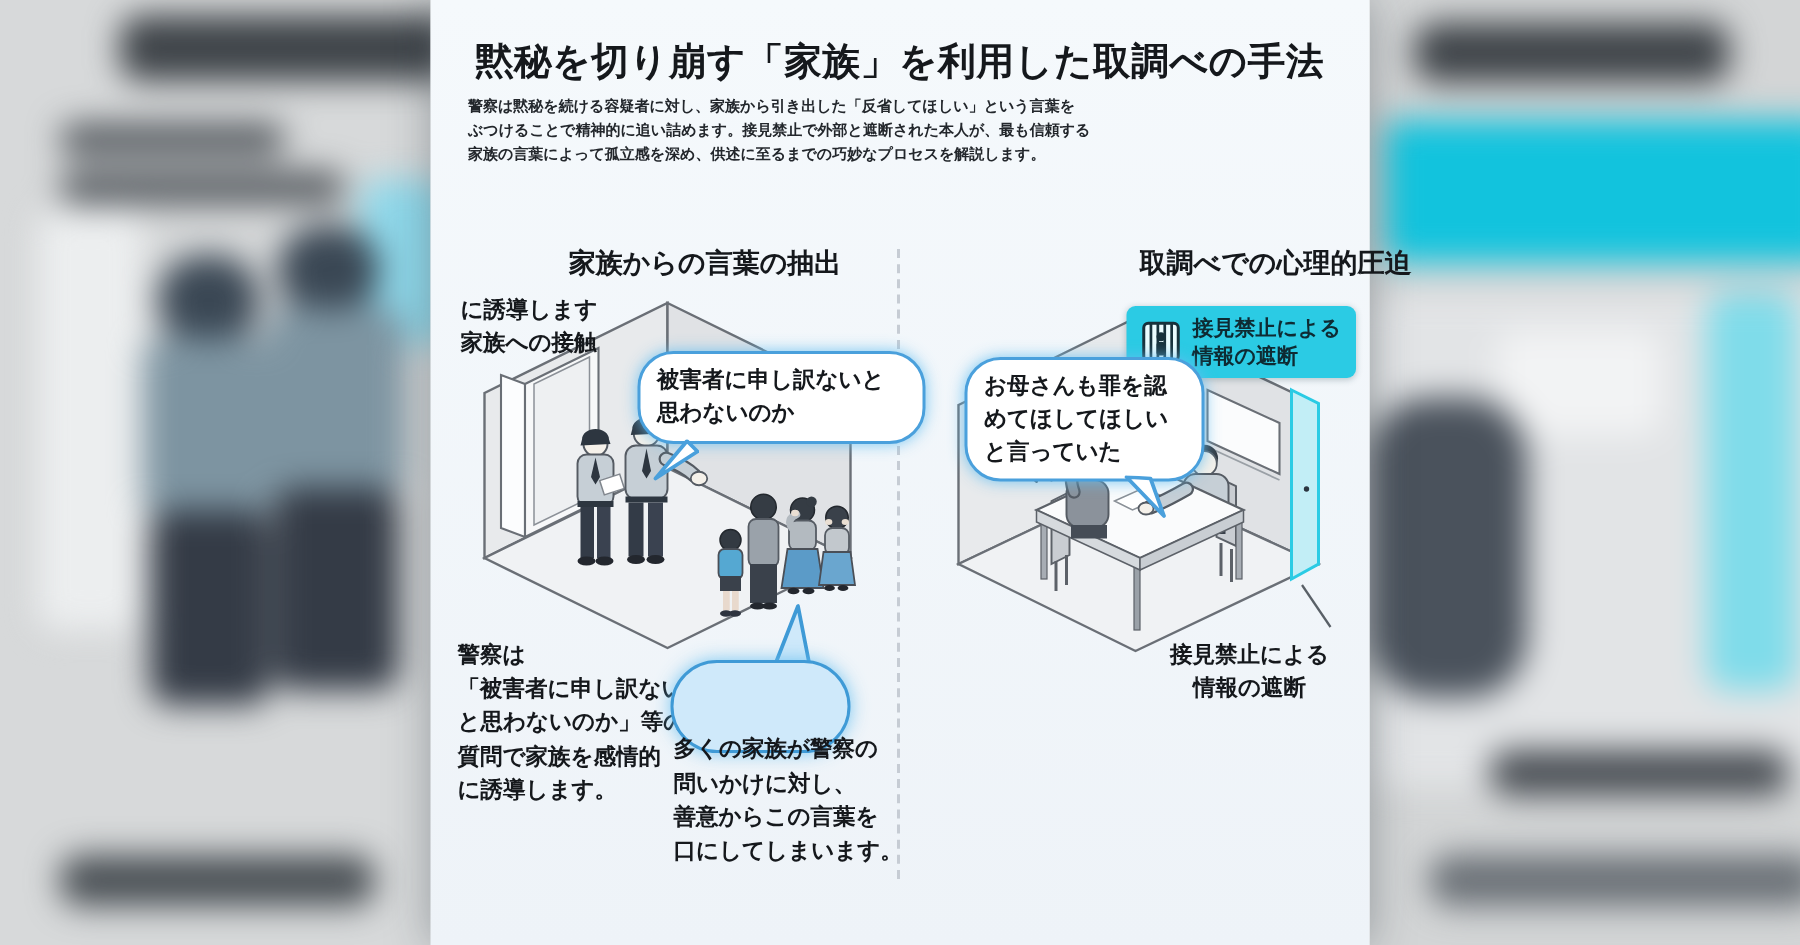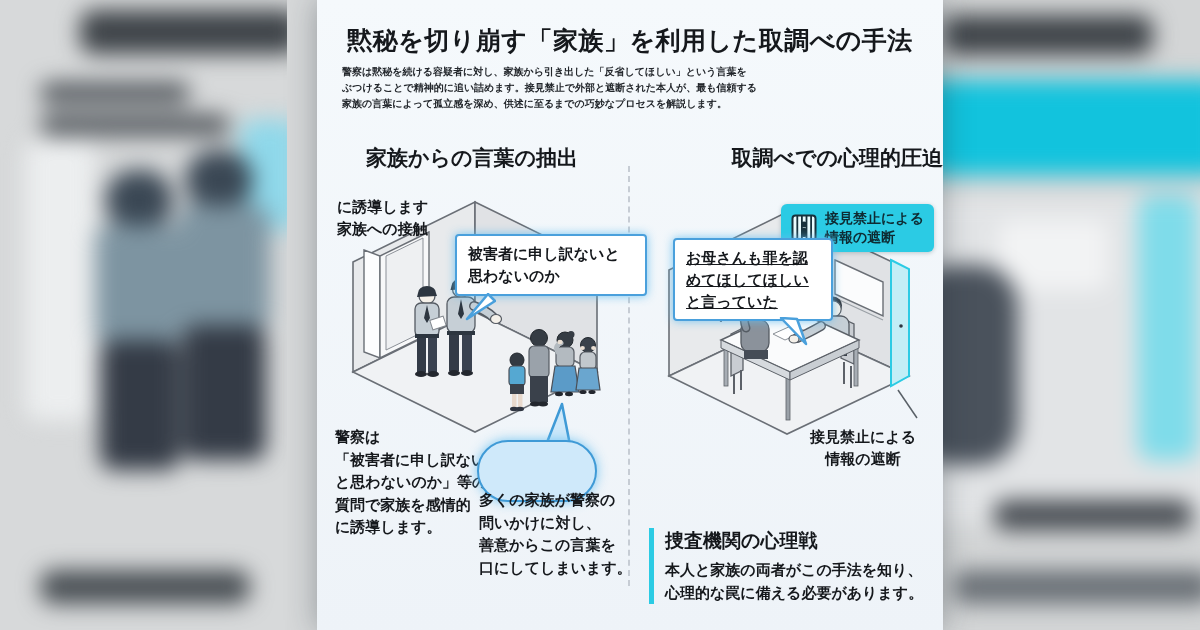--- a/index.html
+++ b/index.html
@@ -16,44 +16,43 @@
   .blur-side.right{left:913px;width:287px;background:#d3d5d6;}
   .blur-wrap{position:absolute;inset:-30px;filter:blur(11px);}
   .blob{position:absolute;border-radius:14px;}
 
   
   .card{
     position:absolute;left:287px;top:0;width:626px;height:630px;
     background:linear-gradient(180deg,#f5f9fc 0%,#eef3f8 100%);
     box-shadow:0 0 28px rgba(30,40,50,.35);
     color:#15181c;
-    margin-left:30px;
   }
   .pre{white-space:pre-line;}
   .title{
     position:absolute;top:24px;left:0;width:626px;text-align:center;
     font-size:25px;font-weight:800;letter-spacing:.5px;
   }
   .subtitle{
     position:absolute;top:64px;left:25px;width:578px;
     font-size:10px;font-weight:600;line-height:1.6;color:#23272c;
   }
-  .col-heading{position:absolute;top:144px;width:310px;text-align:center;
-    font-size:21px;font-weight:800;}
+  .col-heading{position:absolute;top:163px;width:310px;text-align:center;
+    font-size:18px;font-weight:800;padding-left:28px;}
   .divider{
     position:absolute;left:311px;top:166px;height:420px;width:0;
     border-left:2px dashed #c6ccd4;
   }
   .scene-label{position:absolute;font-size:15px;font-weight:700;line-height:1.45;}
   .caption{position:absolute;font-size:15px;font-weight:700;line-height:1.5;}
 
   
   .bubble{
     position:absolute;background:#ffffff;border:2.5px solid #4aa0dc;
-    border-radius:4px;padding:7px 11px;
+    border-radius:24px;padding:7px 11px;
     font-size:15px;font-weight:700;line-height:1.45;
     box-shadow:0 0 10px rgba(100,190,240,.85);
   }
   .tail{position:absolute;}
 
   .big-bubble{
     position:absolute;left:160px;top:440px;width:116px;height:58px;
     background:#cfe9fa;border:2.5px solid #3f9ad6;border-radius:32px;
     box-shadow:0 0 12px rgba(100,190,240,.85);
   }
@@ -310,36 +309,31 @@
         <rect x="10" y="14" width="6" height="9" rx="2" fill="#17313b"></rect>
         <line x1="6.3" y1="2" x2="6.3" y2="26" stroke="#17313b" stroke-width="1.8"></line>
         <line x1="10.9" y1="2" x2="10.9" y2="26" stroke="#17313b" stroke-width="1.8"></line>
         <line x1="15.5" y1="2" x2="15.5" y2="26" stroke="#17313b" stroke-width="1.8"></line>
         <line x1="20.1" y1="2" x2="20.1" y2="26" stroke="#17313b" stroke-width="1.8"></line>
       </svg>
       <span class="pre">接見禁止による
 情報の遮断</span>
     </div>
 
-    <div class="bubble pre" style="left:356px;top:238px;width:134px;text-decoration:underline;">お母さんも罪を認
+    <div class="bubble pre" style="left:356px;top:238px;width:134px;">お母さんも罪を認
 めてほしてほしい
 と言っていた</div>
     <svg class="tail" style="left:458px;top:317px;" width="34" height="30" viewBox="0 0 34 30">
       <path d="M6,1 L31,27 L22,2 Z" fill="#ffffff" stroke="#4aa0dc" stroke-width="2.5" stroke-linejoin="round"></path>
     </svg>
 
     <div class="scene-label pre" style="left:478px;top:426px;width:136px;text-align:center;">接見禁止による
 情報の遮断</div>
 
 
-    <div class="callout">
-      <div class="c-title">捜査機関の心理戦</div>
-      <div class="c-body pre">本人と家族の両者がこの手法を知り、
-心理的な罠に備える必要があります。</div>
-    </div>
 
     <div class="credit">
       <svg width="10" height="10" viewBox="0 0 10 10">
         <circle cx="3" cy="3" r="1.3" fill="#7e848b"></circle>
         <circle cx="7" cy="3" r="1.3" fill="#7e848b"></circle>
         <circle cx="3" cy="7" r="1.3" fill="#7e848b"></circle>
         <circle cx="7" cy="7" r="1.3" fill="#7e848b"></circle>
       </svg>
       <span>NotebookLM</span>
     </div>

